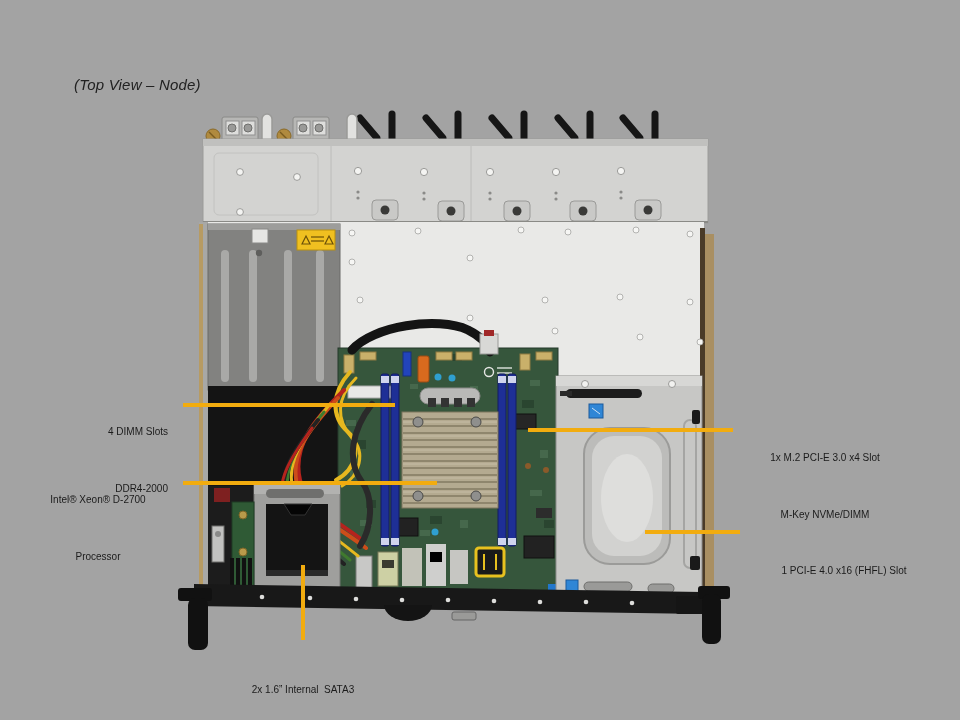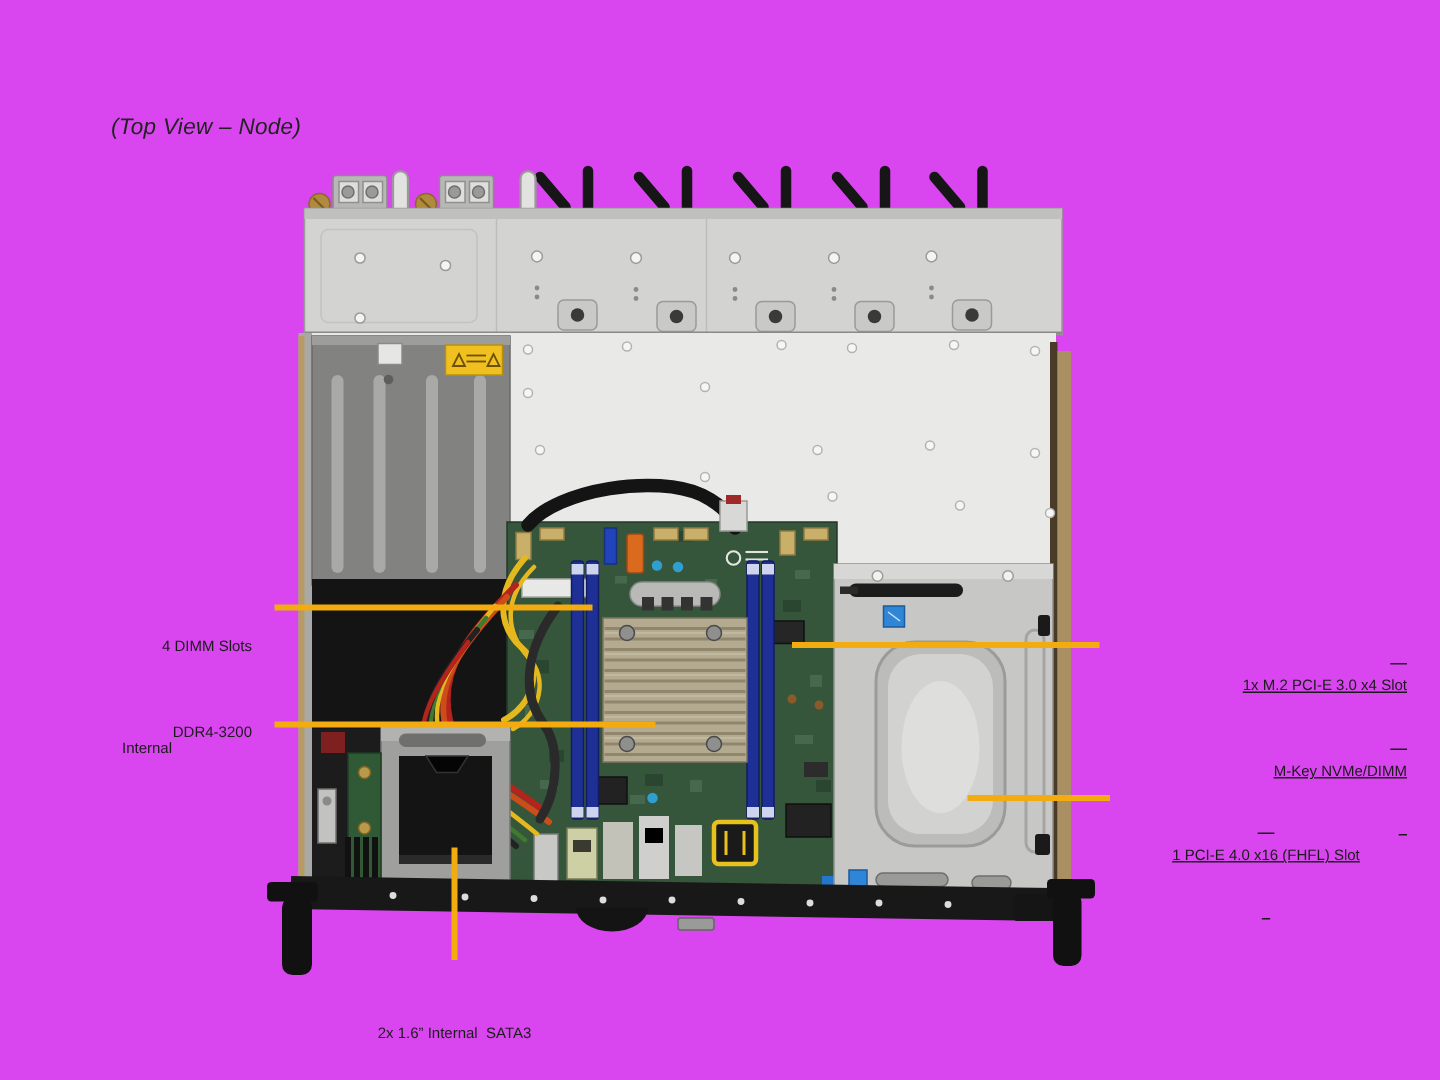--- a/index.html
+++ b/index.html
@@ -1,30 +1,30 @@
 <!DOCTYPE html>
 <html><head>
 <meta charset="utf-8">
 <style>
   html,body{margin:0;padding:0;background:#ffffff;}
   .stage{
-    position:relative;width:960px;height:720px;background:#d946ef;overflow:hidden;
+    position:relative;width:960px;height:720px;background:#a3a3a3;overflow:hidden;
     font-family:"Liberation Sans","DejaVu Sans",sans-serif;color:#1b1b1b;
   }
   .fig-title{
     position:absolute;left:74px;top:76px;font-size:15px;font-style:italic;
     letter-spacing:.2px;color:#222;
   }
   .callout-label{
     position:absolute;font-size:10px;line-height:19px;white-space:pre-wrap;color:#1b1b1b;
   }
   .lbl-dimm {left:28px;  top:384px; width:140px; text-align:right;}
   .lbl-cpu  {left:14px;  top:452px; width:168px; text-align:center;}
-  .lbl-m2   {left:712px; top:410px; width:226px; text-align:right;text-decoration:underline;}
-  .lbl-pcie {left:734px; top:523px; width:220px; text-align:center;text-decoration:underline;}
+  .lbl-m2   {left:712px; top:410px; width:226px; text-align:center;}
+  .lbl-pcie {left:734px; top:523px; width:220px; text-align:center;}
   .lbl-drive{left:198px; top:642px; width:210px; text-align:center;}
   svg{position:absolute;left:0;top:0;}
 </style>
 </head>
 <body>
 
 <div class="stage">
 
   <div class="fig-title">(Top View – Node)</div>
 
@@ -359,25 +359,26 @@
       <line x1="183" y1="405" x2="395" y2="405" stroke="#F2AC0F"></line>
       <line x1="183" y1="483" x2="437" y2="483" stroke="#F2AC0F"></line>
       <line x1="528" y1="430" x2="733" y2="430" stroke="#F2AC0F"></line>
       <line x1="645" y1="532" x2="740" y2="532" stroke="#F2AC0F"></line>
       <line x1="303" y1="565" x2="303" y2="640" stroke="#F2AC0F"></line>
     </g>
   </svg>
 
   <div class="callout-label lbl-dimm">
     <div>4 DIMM Slots</div>
-    <div>DDR4-3200</div>
+    <div>DDR4-2000</div>
   </div>
 
   <div class="callout-label lbl-cpu">
-    <div>Internal</div>
+    <div>Intel® Xeon® D-2700</div>
+    <div>Processor</div>
   </div>
 
   <div class="callout-label lbl-m2">
     <div>1x M.2 PCI-E 3.0 x4 Slot</div>
     <div>M-Key NVMe/DIMM</div>
   </div>
 
   <div class="callout-label lbl-pcie">
     <div>1 PCI-E 4.0 x16 (FHFL) Slot</div>
   </div>

